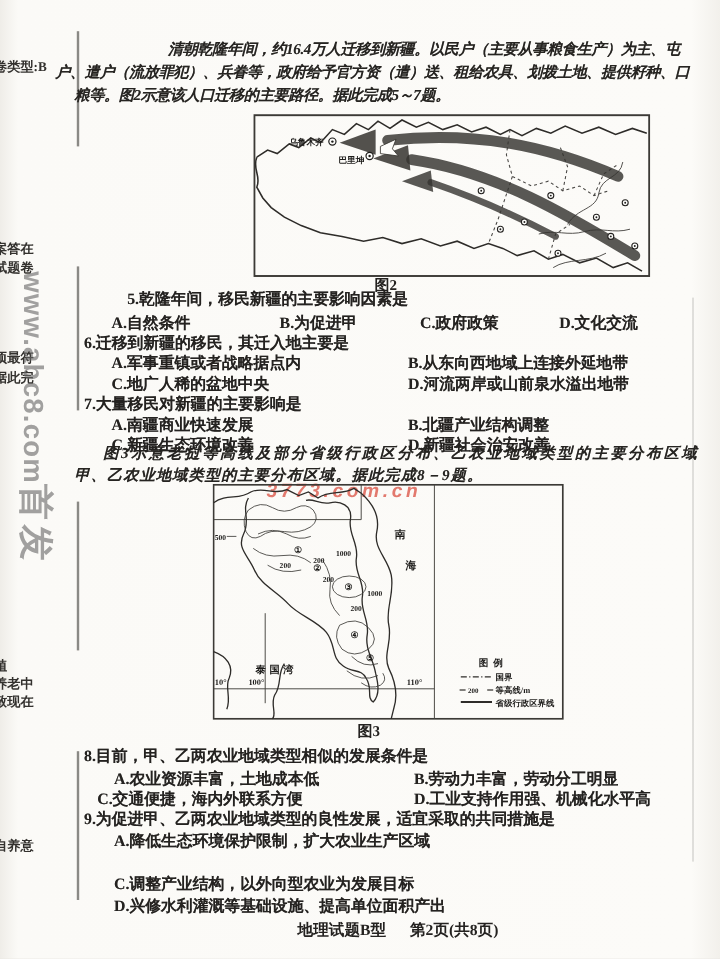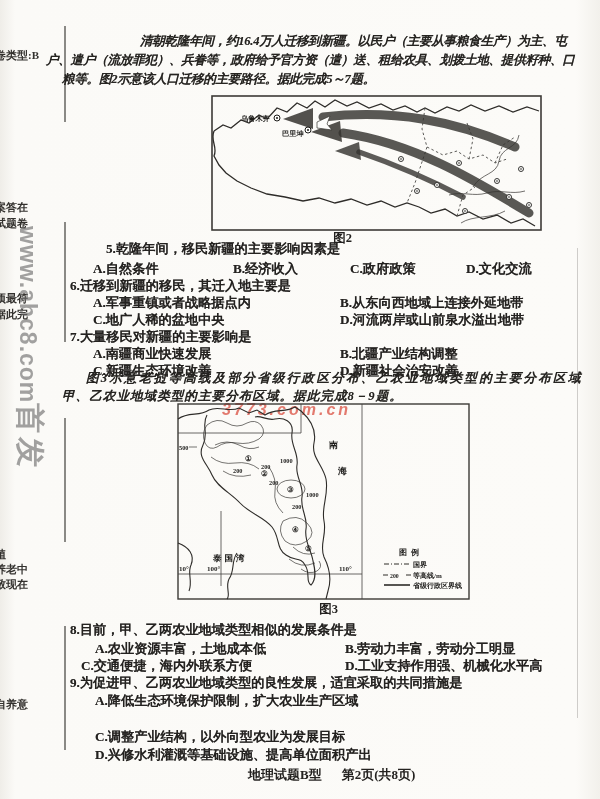--- a/index.html
+++ b/index.html
@@ -10,21 +10,21 @@
   }
   .abs{position:absolute;}
   .txt{white-space:nowrap;font-weight:700;font-size:13.2px;color:#242220;
        text-shadow:0 0 .4px rgba(20,20,20,.45);}
   .passage-line{white-space:nowrap;font-style:italic;font-weight:600;font-size:12.6px;
        letter-spacing:-.3px;color:#262421;text-shadow:0 0 .4px rgba(20,20,20,.4);}
   .spread1{letter-spacing:2.2px;}
   .spread2{letter-spacing:1px;}
   .stem{position:absolute;}
   .opt{position:absolute;}
-  .fig-caption{position:absolute;width:40px;text-align:right;font-weight:700;
+  .fig-caption{position:absolute;width:40px;text-align:left;font-weight:700;
        font-size:12.5px;color:#242220;}
   .frag{position:absolute;left:0;white-space:nowrap;font-size:11px;font-weight:700;
        color:#33312e;transform:translateX(-5px);}
   .wm-side{position:absolute;left:50px;top:226px;transform:rotate(90deg);
        transform-origin:0 0;white-space:nowrap;color:rgba(105,105,105,.62);
        font-family:"Liberation Sans","DejaVu Sans",sans-serif;font-size:23px;
        font-weight:700;letter-spacing:1px;}
   .wm-side .suffix{font-family:"Liberation Serif",serif;font-size:30px;letter-spacing:4px;}
   .wm-blue{position:absolute;left:198px;top:369px;white-space:nowrap;
        font-family:"Liberation Sans","DejaVu Sans",sans-serif;font-style:italic;
@@ -122,21 +122,21 @@
     <circle cx="66" cy="23" r="1" fill="#1c1b19"></circle>
     <circle cx="97" cy="35" r="3" fill="#fdfdfb" stroke="#1c1b19" stroke-width="1"></circle>
     <circle cx="97" cy="35" r="1" fill="#1c1b19"></circle>
     <text x="30" y="26" font-size="7.2">乌鲁木齐</text>
     <text x="71" y="41" font-size="7.2">巴里坤</text>
   </svg>
   <div class="fig-caption" style="left:312px;top:230px;">图2</div>
 
   <div class="txt stem" style="left:70px;top:240px;margin-left:36px;">5.乾隆年间，移民新疆的主要影响因素是</div>
   <div class="txt opt" style="left:93px;top:260px;">A.自然条件</div>
-  <div class="txt opt" style="left:233px;top:260px;">B.经济收入</div>
+  <div class="txt opt" style="left:233px;top:260px;">B.为促进甲</div>
   <div class="txt opt" style="left:350px;top:260px;">C.政府政策</div>
   <div class="txt opt" style="left:466px;top:260px;">D.文化交流</div>
 
   <div class="txt stem" style="left:70px;top:277px;">6.迁移到新疆的移民，其迁入地主要是</div>
   <div class="txt opt" style="left:93px;top:294px;">A.军事重镇或者战略据点内</div>
   <div class="txt opt" style="left:340px;top:294px;">B.从东向西地域上连接外延地带</div>
   <div class="txt opt" style="left:93px;top:311px;">C.地广人稀的盆地中央</div>
   <div class="txt opt" style="left:340px;top:311px;">D.河流两岸或山前泉水溢出地带</div>
 
   <div class="txt stem" style="left:70px;top:328px;">7.大量移民对新疆的主要影响是</div>

